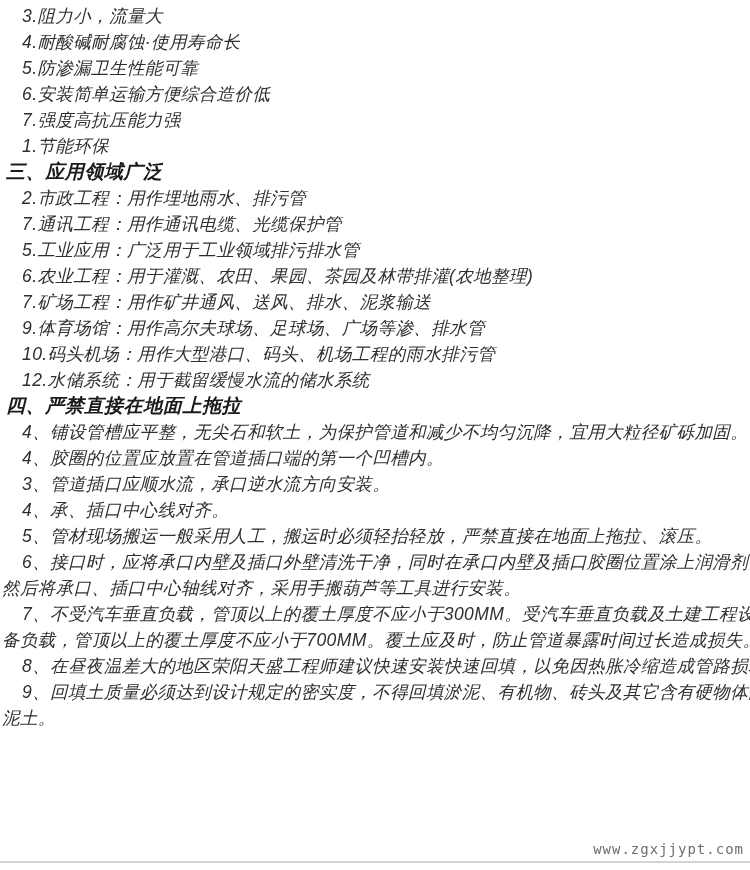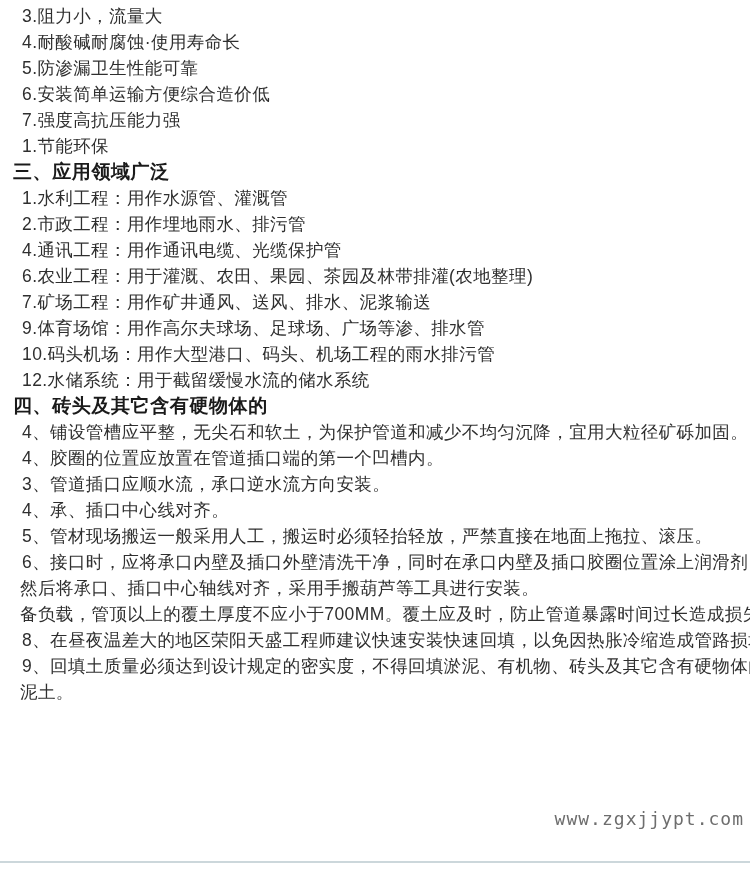--- a/index.html
+++ b/index.html
@@ -20,42 +20,43 @@
     left: 0;
     width: 750px;
   }
   .line {
     height: 26px;
     line-height: 26px;
     white-space: nowrap;
     font-size: 17.5px;
     letter-spacing: 0.4px;
     color: #2f2f2f;
+    font-style: italic;
   }
   .line.item {
     padding-left: 22px;
   }
   .line.cont {
-    padding-left: 20px;
+    padding-left: 2px;
   }
   .line.heading {
-    padding-left: 13px;
+    padding-left: 6px;
     font-weight: bold;
     font-size: 19px;
     letter-spacing: 0.6px;
     color: #1a1a1a;
   }
   .watermark {
     position: absolute;
-    top: 806px;
+    top: 836px;
     right: 6px;
     height: 26px;
     line-height: 26px;
     font-family: "DejaVu Sans Mono", monospace;
-    font-size: 18px;
+    font-size: 14px;
     letter-spacing: 1px;
     color: #6e6e6e;
   }
   .divider {
     position: absolute;
     top: 861px;
     left: 0;
     right: 0;
     height: 2px;
     background: #ccd7db;
@@ -65,36 +66,37 @@
 <body>
 
 <div class="doc">
     <div class="line item">3.阻力小，流量大</div>
     <div class="line item">4.耐酸碱耐腐蚀·使用寿命长</div>
     <div class="line item">5.防渗漏卫生性能可靠</div>
     <div class="line item">6.安装简单运输方便综合造价低</div>
     <div class="line item">7.强度高抗压能力强</div>
     <div class="line item">1.节能环保</div>
     <div class="line heading">三、应用领域广泛</div>
-    <div class="line item">1.水利工程：用作水源管、灌溉管</div>
     <div class="line item">2.市政工程：用作埋地雨水、排污管</div>
-    <div class="line item">4.通讯工程：用作通讯电缆、光缆保护管</div>
+    <div class="line item">7.通讯工程：用作通讯电缆、光缆保护管</div>
+    <div class="line item">5.工业应用：广泛用于工业领域排污排水管</div>
     <div class="line item">6.农业工程：用于灌溉、农田、果园、茶园及林带排灌(农地整理)</div>
     <div class="line item">7.矿场工程：用作矿井通风、送风、排水、泥浆输送</div>
     <div class="line item">9.体育场馆：用作高尔夫球场、足球场、广场等渗、排水管</div>
     <div class="line item">10.码头机场：用作大型港口、码头、机场工程的雨水排污管</div>
     <div class="line item">12.水储系统：用于截留缓慢水流的储水系统</div>
-    <div class="line heading">四、砖头及其它含有硬物体的</div>
+    <div class="line heading">四、严禁直接在地面上拖拉</div>
     <div class="line item">4、铺设管槽应平整，无尖石和软土，为保护管道和减少不均匀沉降，宜用大粒径矿砾加固。</div>
     <div class="line item">4、胶圈的位置应放置在管道插口端的第一个凹槽内。</div>
     <div class="line item">3、管道插口应顺水流，承口逆水流方向安装。</div>
     <div class="line item">4、承、插口中心线对齐。</div>
     <div class="line item">5、管材现场搬运一般采用人工，搬运时必须轻抬轻放，严禁直接在地面上拖拉、滚压。</div>
     <div class="line item">6、接口时，应将承口内壁及插口外壁清洗干净，同时在承口内壁及插口胶圈位置涂上润滑剂，</div>
     <div class="line cont">然后将承口、插口中心轴线对齐，采用手搬葫芦等工具进行安装。</div>
+    <div class="line item">7、不受汽车垂直负载，管顶以上的覆土厚度不应小于300MM。受汽车垂直负载及土建工程设</div>
     <div class="line cont">备负载，管顶以上的覆土厚度不应小于700MM。覆土应及时，防止管道暴露时间过长造成损失。</div>
     <div class="line item">8、在昼夜温差大的地区荣阳天盛工程师建议快速安装快速回填，以免因热胀冷缩造成管路损坏。</div>
     <div class="line item">9、回填土质量必须达到设计规定的密实度，不得回填淤泥、有机物、砖头及其它含有硬物体的</div>
     <div class="line cont">泥土。</div>
   </div>
 
 <div class="watermark">www.zgxjjypt.com</div>
 
 <div class="divider"></div>
 

